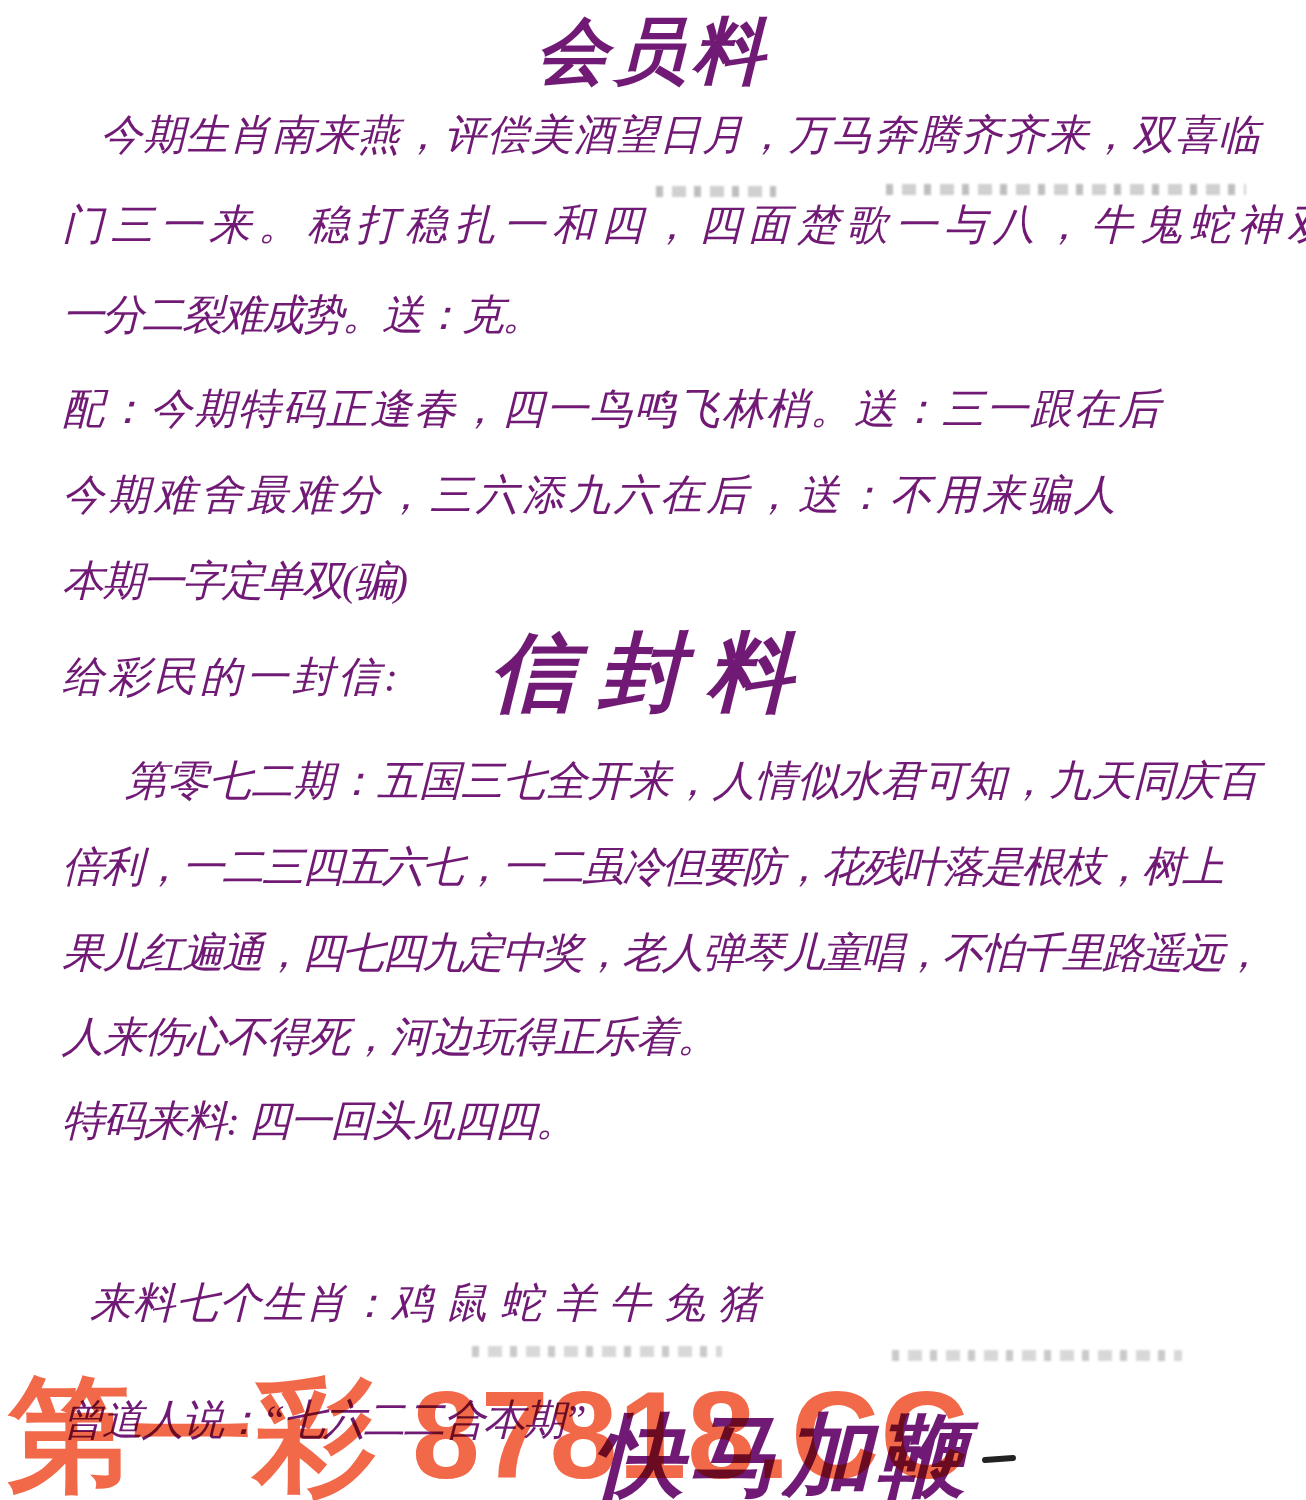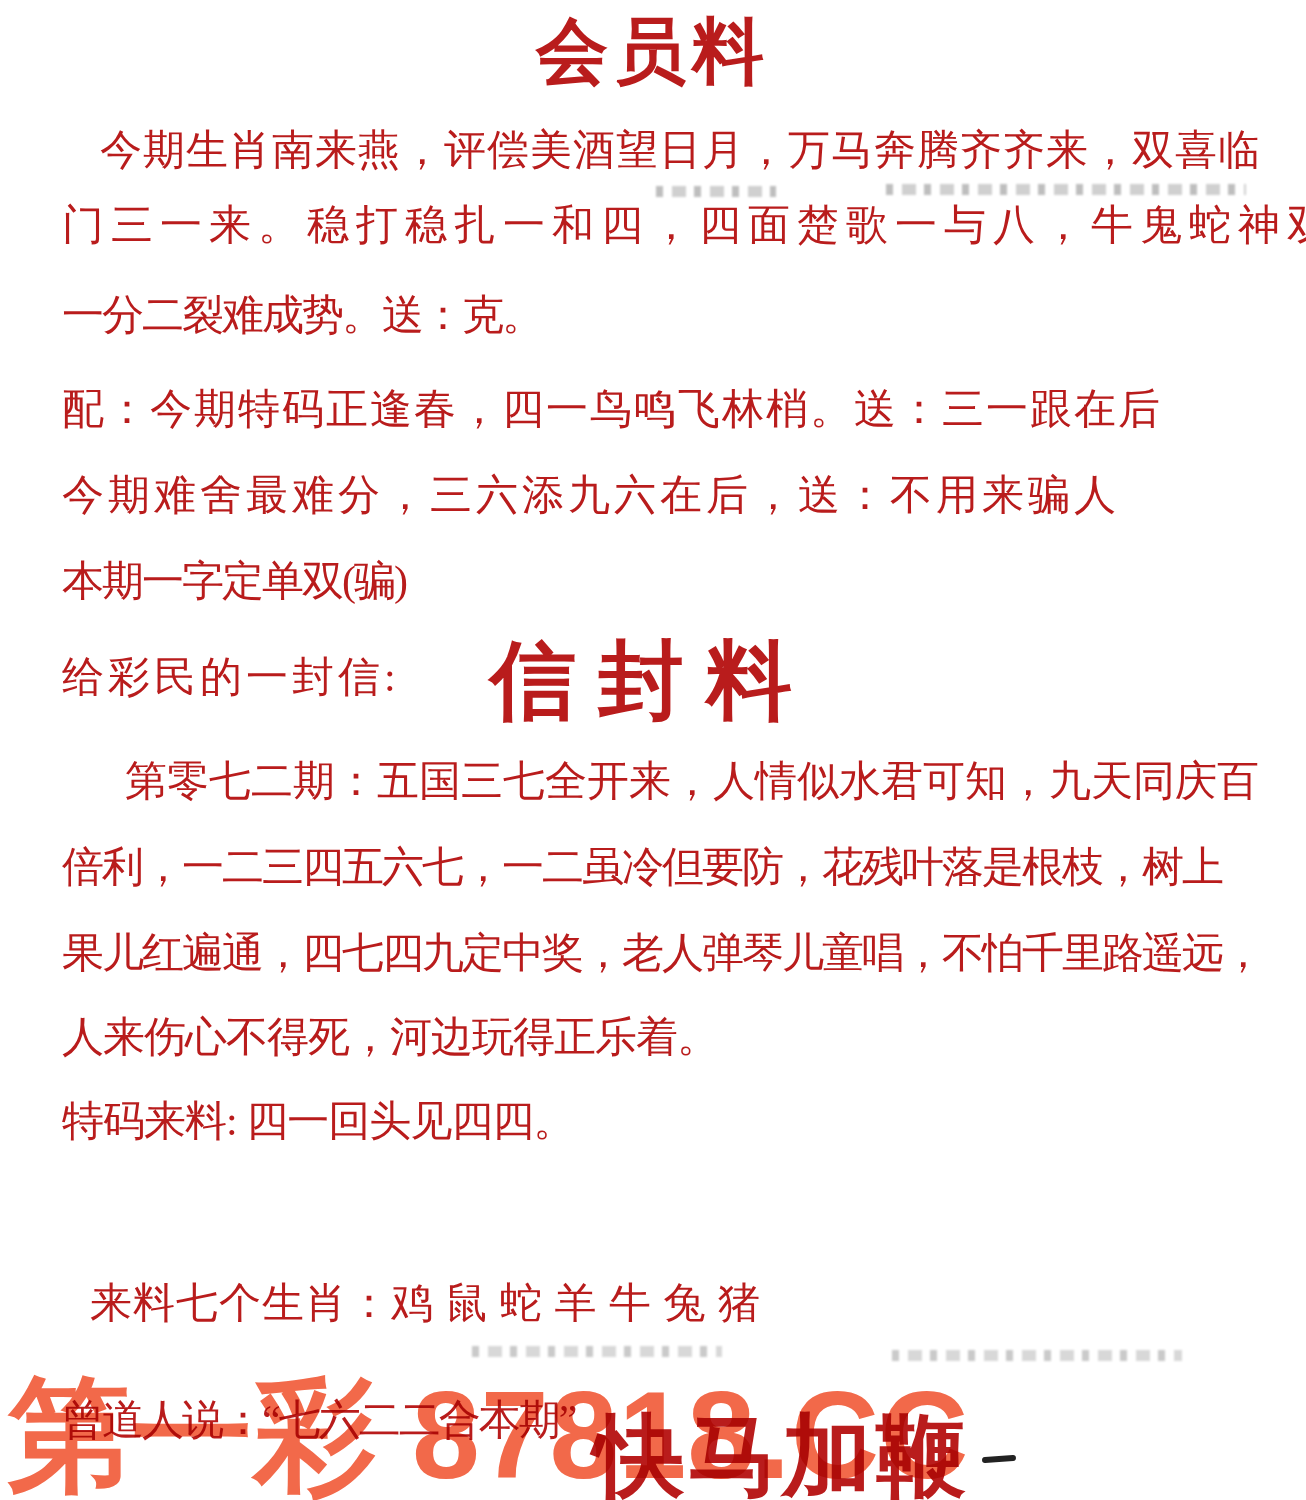--- a/index.html
+++ b/index.html
@@ -11,45 +11,45 @@
     overflow: hidden;
     font-family: "Liberation Serif", "DejaVu Serif", serif;
     color: #181818;
   }
   .hand {
     position: absolute;
     white-space: nowrap;
     line-height: 1;
     font-size: 42px;
     letter-spacing: 1px;
-    color: #b91c1c;
+    color: #701a75;
+    font-style: italic;
   }
   .t-title {
     top: 16px;
     left: 50%;
     transform: translateX(-50%);
     font-size: 72px;
     font-weight: bold;
     letter-spacing: 6px;
     margin: 0;
   }
-  .m0 { top: 114px;  left: 100px; margin-top: 15px; }
+  .m0 { top: 114px;  left: 100px; }
   .m1 { top: 204px;  left: 62px;  letter-spacing: 7px; }
   .m2 { top: 294px;  left: 62px;  letter-spacing: -2px; }
   .m3 { top: 388px;  left: 62px;  letter-spacing: 2px; }
   .m4 { top: 474px;  left: 62px;  letter-spacing: 4px; }
   .m5 { top: 560px;  left: 62px;  letter-spacing: -2px; }
   .intro { top: 656px; left: 62px; letter-spacing: 4px; text-align: center; }
   .envhead {
     top: 630px;
     left: 490px;
     font-size: 86px;
     font-weight: bold;
     letter-spacing: 22px;
-    margin-top: 8px;
   }
   .stamp {
     top: 652px;
     left: 592px;
     font-size: 30px;
     font-weight: bold;
     letter-spacing: 5px;
     color: #111111;
   }
   .e0 { top: 760px;  left: 125px; letter-spacing: 0px; }

